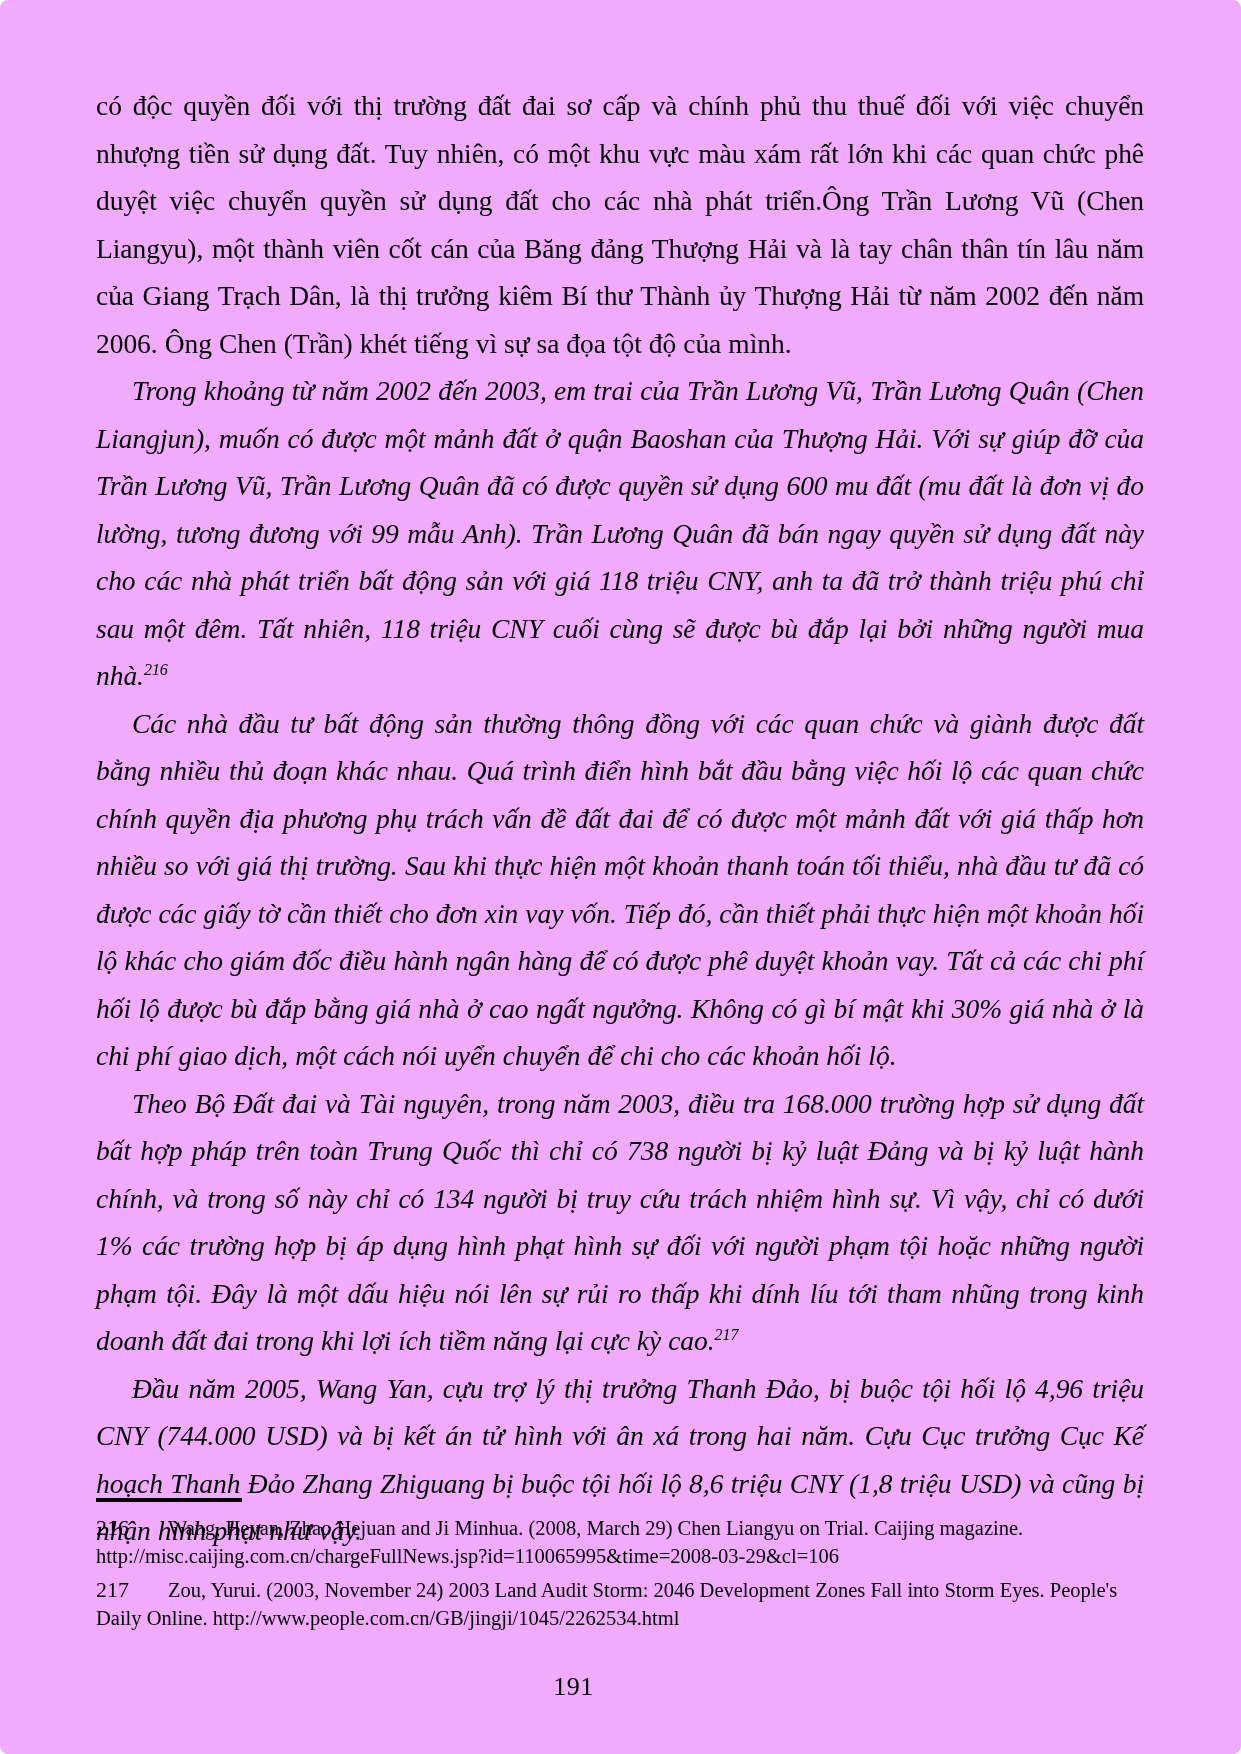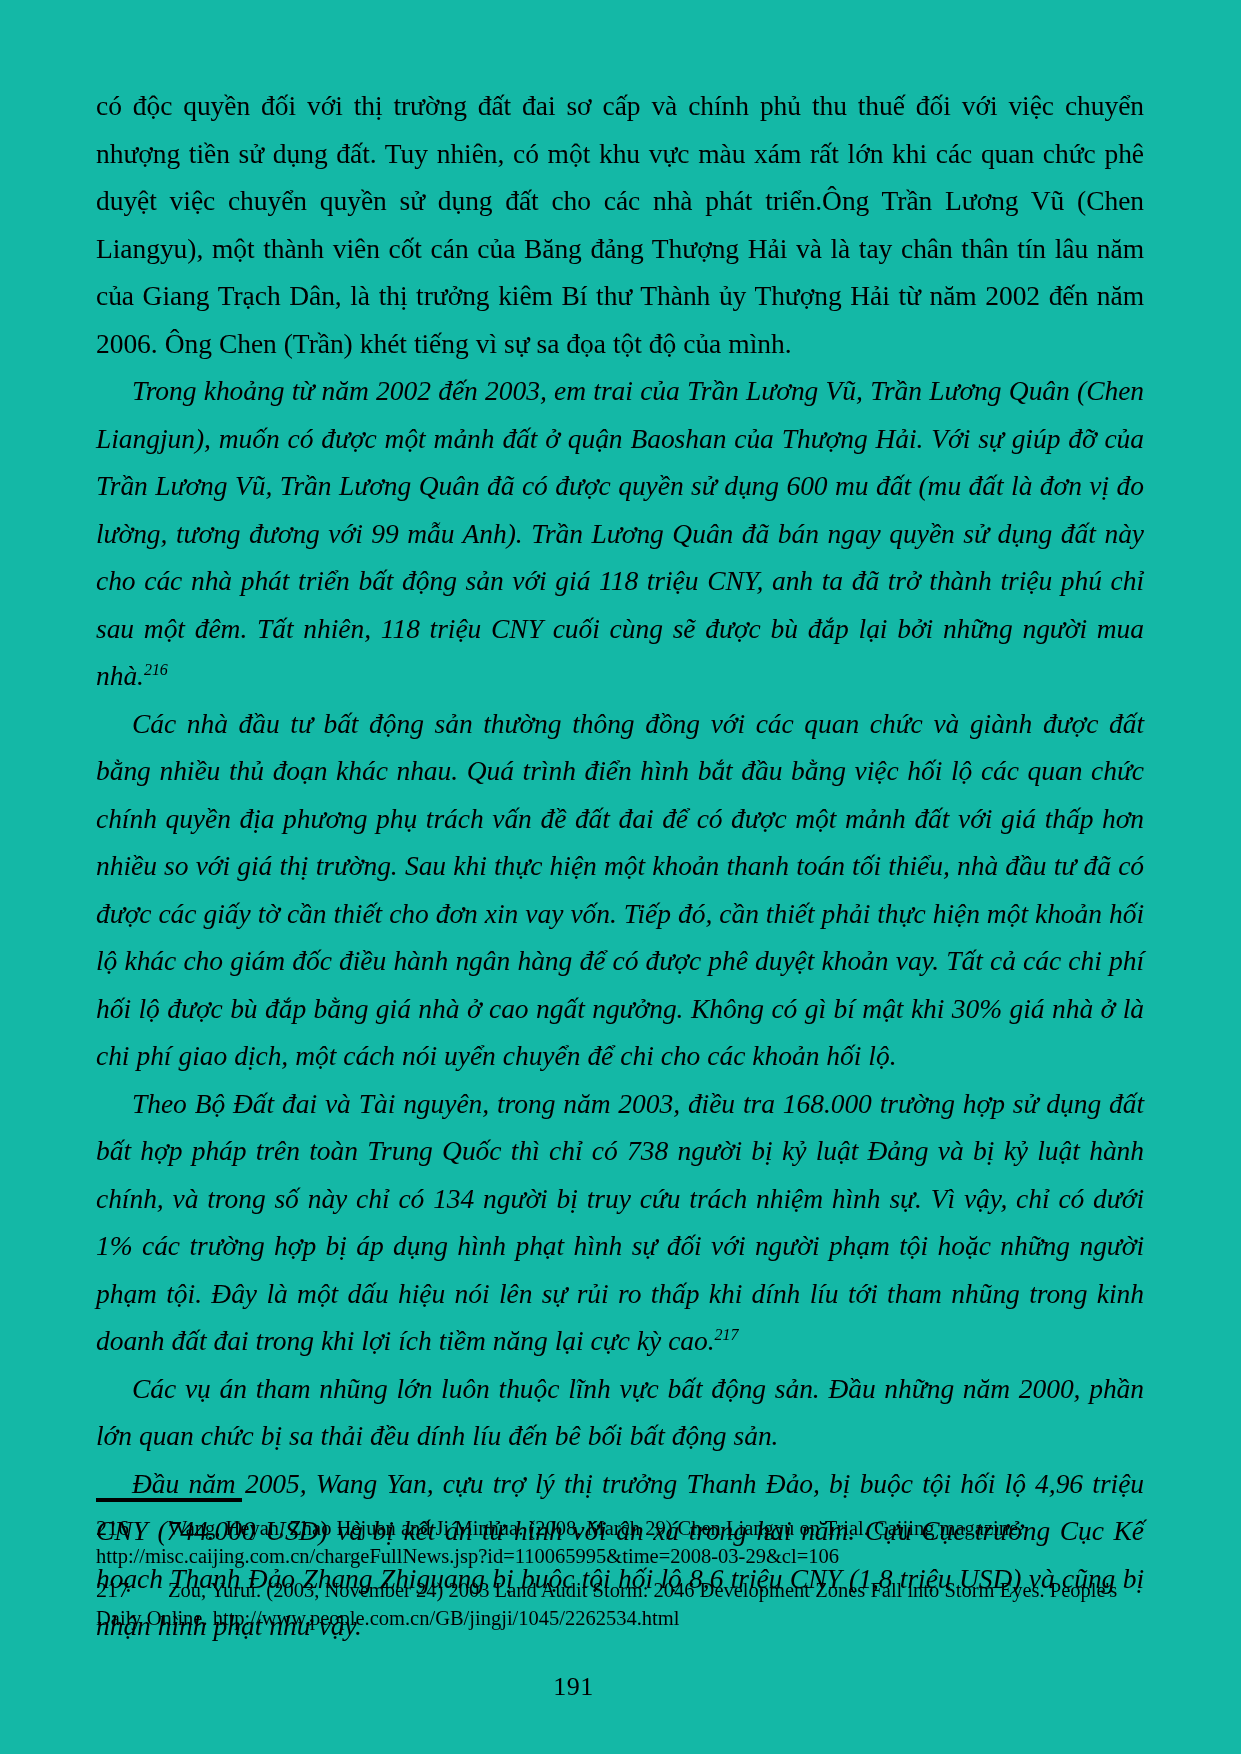--- a/index.html
+++ b/index.html
@@ -4,26 +4,27 @@
 <style>
   html, body {
     margin: 0;
     padding: 0;
     background: #ffffff;
   }
   .page {
     position: relative;
     width: 1241px;
     height: 1754px;
-    background: #14b8a6;
+    background: #f0abfc;
     margin: 0 auto;
     box-sizing: border-box;
     font-family: "Liberation Serif", "DejaVu Serif", serif;
     color: #000000;
     overflow: hidden;
+    border-radius: 8px;
   }
   .content {
     position: absolute;
     left: 96px;
     top: 82px;
     width: 1048px;
   }
   p.body-par {
     margin: 0;
     font-size: 27.5px;
@@ -96,23 +97,20 @@
     </p>
 
     <p class="body-par indent">
       <span>Các nhà đầu tư bất động sản thường thông đồng với các quan chức và giành được đất bằng nhiều thủ đoạn khác nhau. Quá trình điển hình bắt đầu bằng việc hối lộ các quan chức chính quyền địa phương phụ trách vấn đề đất đai để có được một mảnh đất với giá thấp hơn nhiều so với giá thị trường. Sau khi thực hiện một khoản thanh toán tối thiểu, nhà đầu tư đã có được các giấy tờ cần thiết cho đơn xin vay vốn. Tiếp đó, cần thiết phải thực hiện một khoản hối lộ khác cho giám đốc điều hành ngân hàng để có được phê duyệt khoản vay. Tất cả các chi phí hối lộ được bù đắp bằng giá nhà ở cao ngất ngưởng. Không có gì bí mật khi 30% giá nhà ở là chi phí giao dịch, một cách nói uyển chuyển để chi cho các khoản hối lộ.</span>
     </p>
 
     <p class="body-par indent">
       <span>Theo Bộ Đất đai và Tài nguyên, trong năm 2003, điều tra 168.000 trường hợp sử dụng đất bất hợp pháp trên toàn Trung Quốc thì chỉ có 738 người bị kỷ luật Đảng và bị kỷ luật hành chính, và trong số này chỉ có 134 người bị truy cứu trách nhiệm hình sự. Vì vậy, chỉ có dưới 1% các trường hợp bị áp dụng hình phạt hình sự đối với người phạm tội hoặc những người phạm tội. Đây là một dấu hiệu nói lên sự rủi ro thấp khi dính líu tới tham nhũng trong kinh doanh đất đai trong khi lợi ích tiềm năng lại cực kỳ cao.</span><sup class="fn-ref">217</sup>
     </p>
 
-    <p class="body-par indent">
-      <span>Các vụ án tham nhũng lớn luôn thuộc lĩnh vực bất động sản. Đầu những năm 2000, phần lớn quan chức bị sa thải đều dính líu đến bê bối bất động sản.</span>
-    </p>
 
     <p class="body-par indent">
       <span>Đầu năm 2005, Wang Yan, cựu trợ lý thị trưởng Thanh Đảo, bị buộc tội hối lộ 4,96 triệu CNY (744.000 USD) và bị kết án tử hình với ân xá trong hai năm. Cựu Cục trưởng Cục Kế hoạch Thanh Đảo Zhang Zhiguang bị buộc tội hối lộ 8,6 triệu CNY (1,8 triệu USD) và cũng bị nhận hình phạt như vậy.</span>
     </p>
 
   </div>
 
   <div class="footnotes">
     <div class="fn-rule"></div>
 

